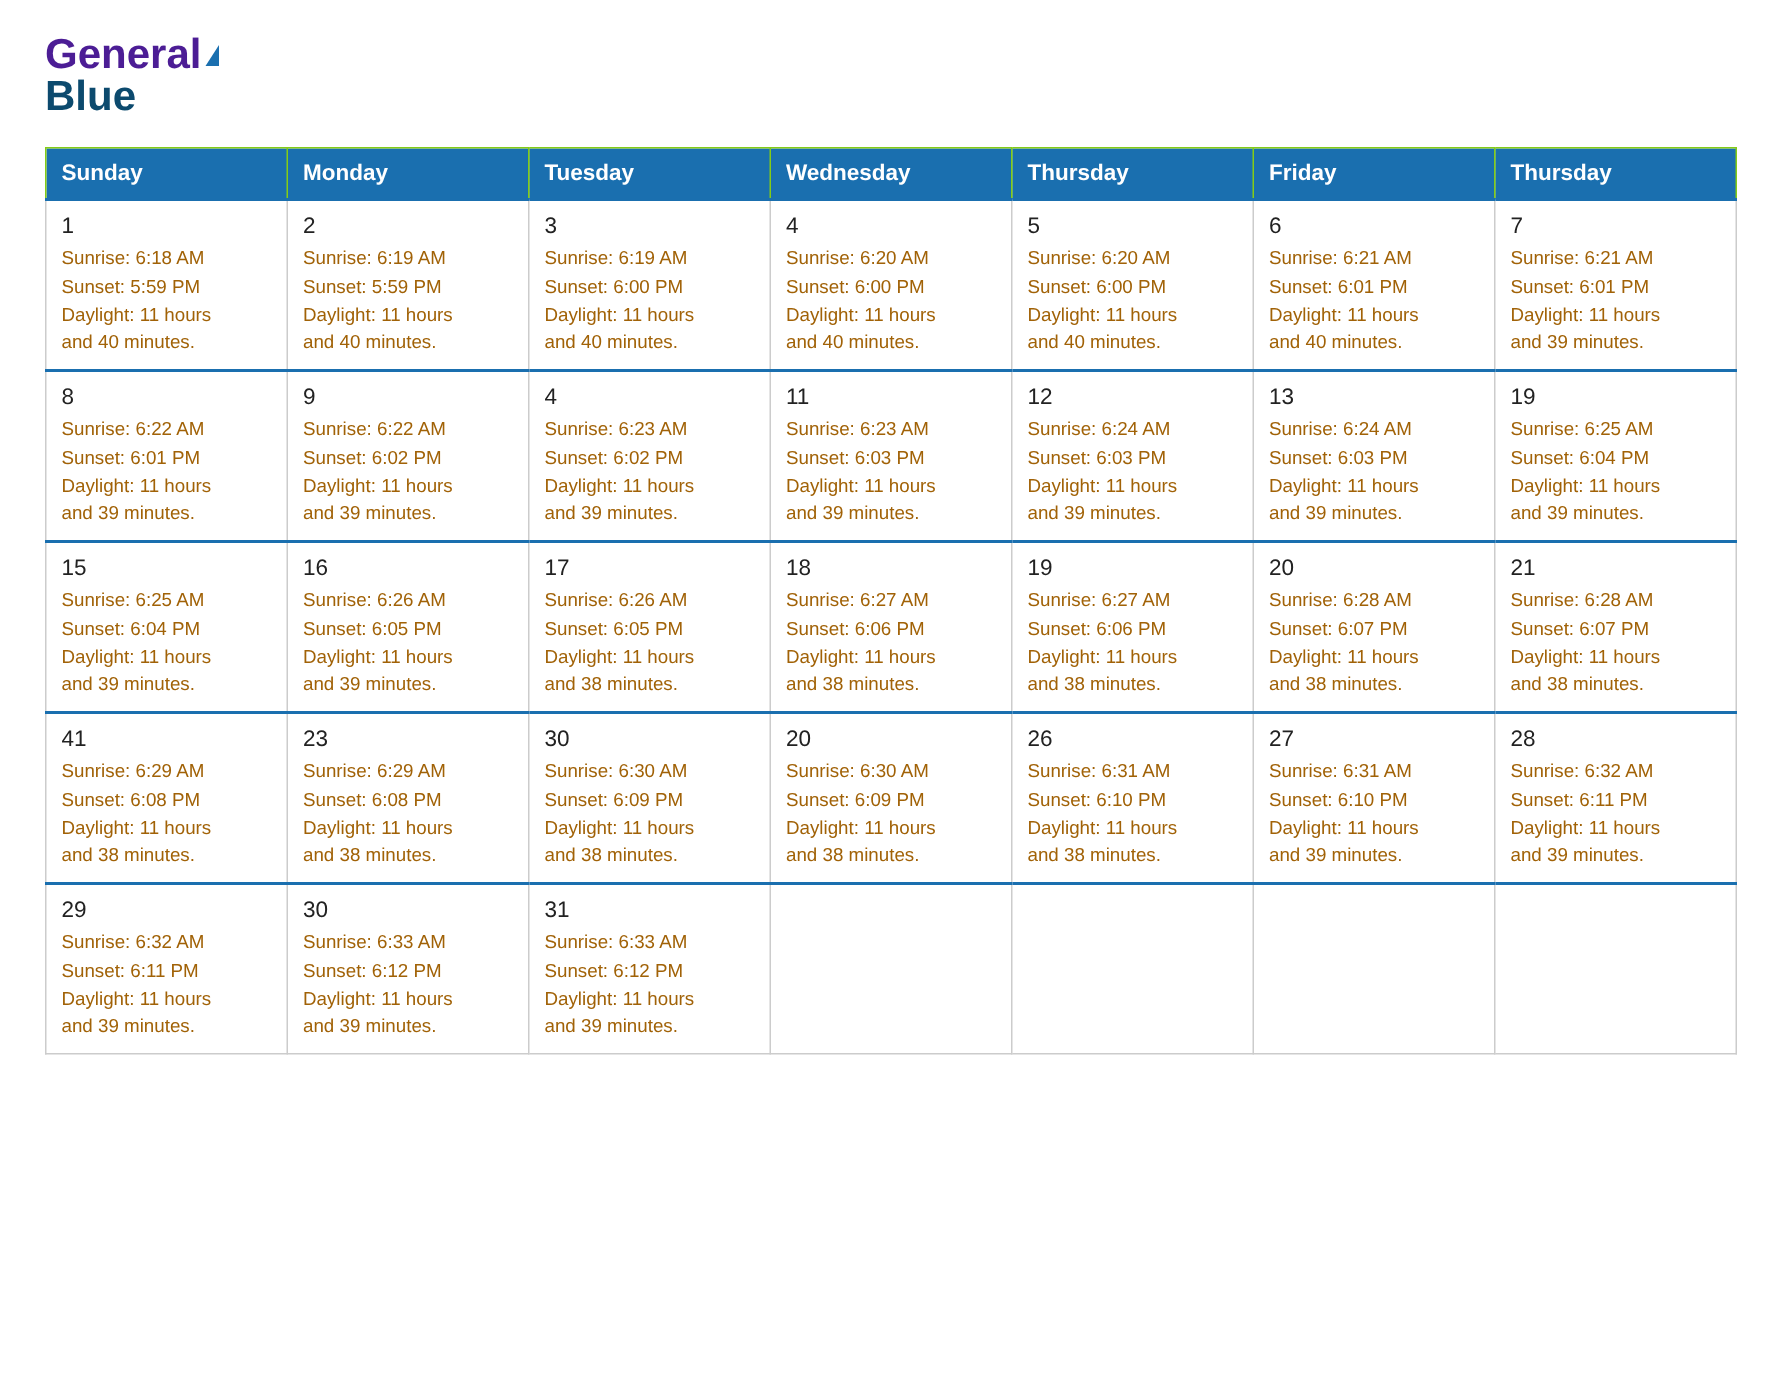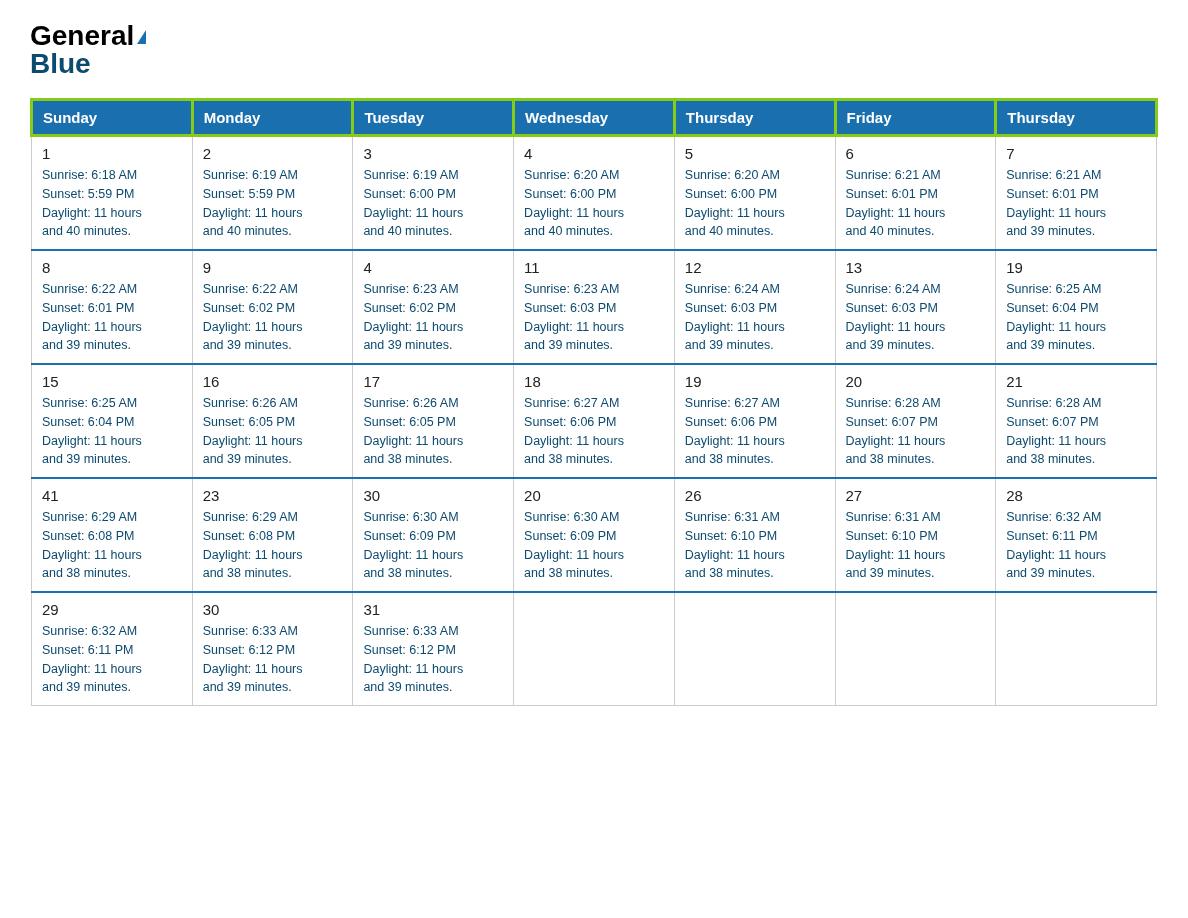--- a/index.html
+++ b/index.html
@@ -52,54 +52,54 @@
       border-collapse: collapse;
       table-layout: fixed;
     }
     thead tr th {
       background-color: #1a6faf;
       color: #fff;
       font-size: 15px;
       font-weight: bold;
       padding: 8px 10px;
       text-align: left;
-      border: 3px solid #84cc16;
+      border: 1px solid #84cc16;
     }
     tbody tr td {
       vertical-align: top;
       padding: 8px 10px;
       font-size: 13px;
       color: #222;
       border: 1px solid #ccc;
       border-top: 2px solid #1a6faf;
       min-height: 100px;
       height: 110px;
     }
     .day-number {
       font-size: 15px;
       font-weight: normal;
       margin-bottom: 4px;
       display: block;
     }
     .day-info {
       font-size: 12.5px;
-      color: #0c4a6e;
+      color: #a16207;
       line-height: 1.5;
     }
     tbody tr td:empty {
       background: #fff;
     }
   </style>
 </head>
 <body>
 
 <div class="header">
   <div class="logo">
     <div class="logo-row1">
-      <span style="color:#000000;font-size:28px;font-weight:bold;">General</span>
+      <span style="color:#4c1d95;font-size:28px;font-weight:bold;">General</span>
       <span style="display:inline-block;width:0;height:0;border-left:9px solid transparent;border-right:0px solid transparent;border-bottom:14px solid #1a6faf;margin-left:3px;margin-bottom:-2px;"></span>
     </div>
     <div class="logo-row2">Blue</div>
   </div>
   <div class="title-block">
     <div class="month-title"></div>
     <div class="subtitle"></div>
   </div>
 </div>
 

